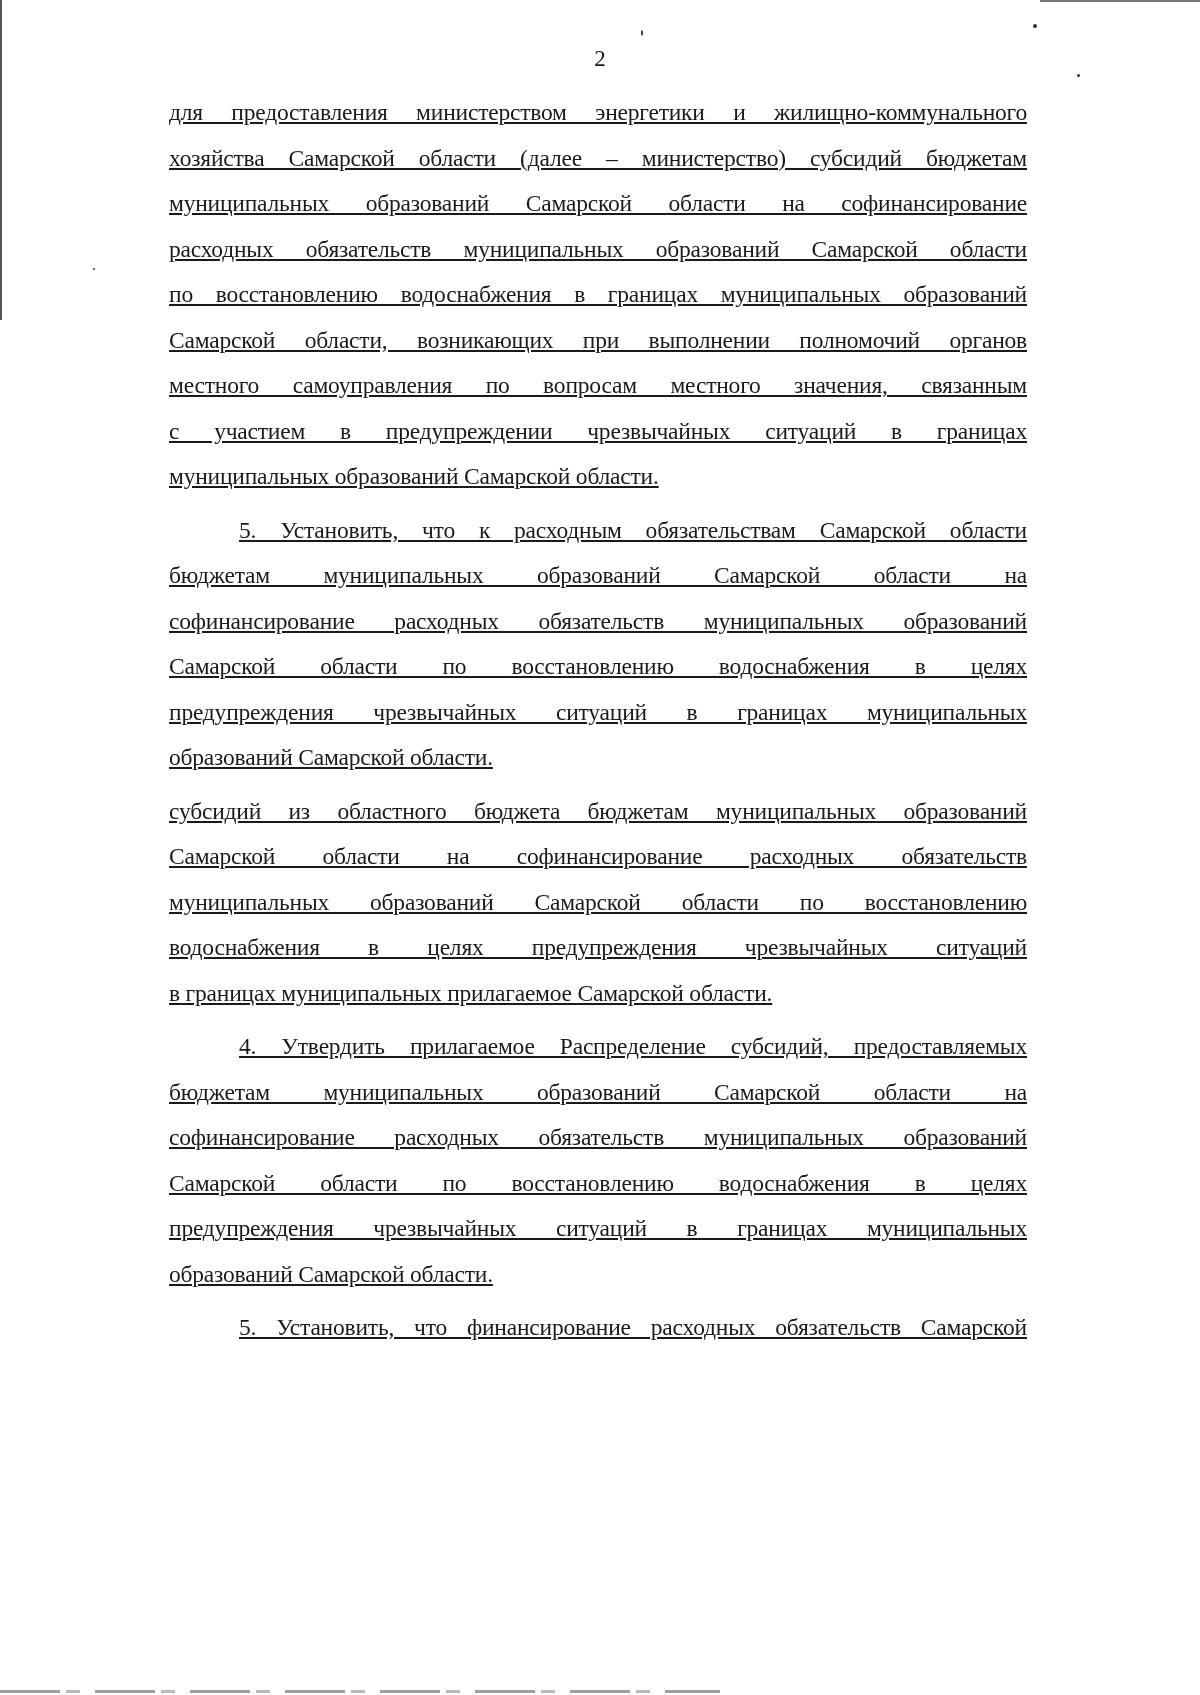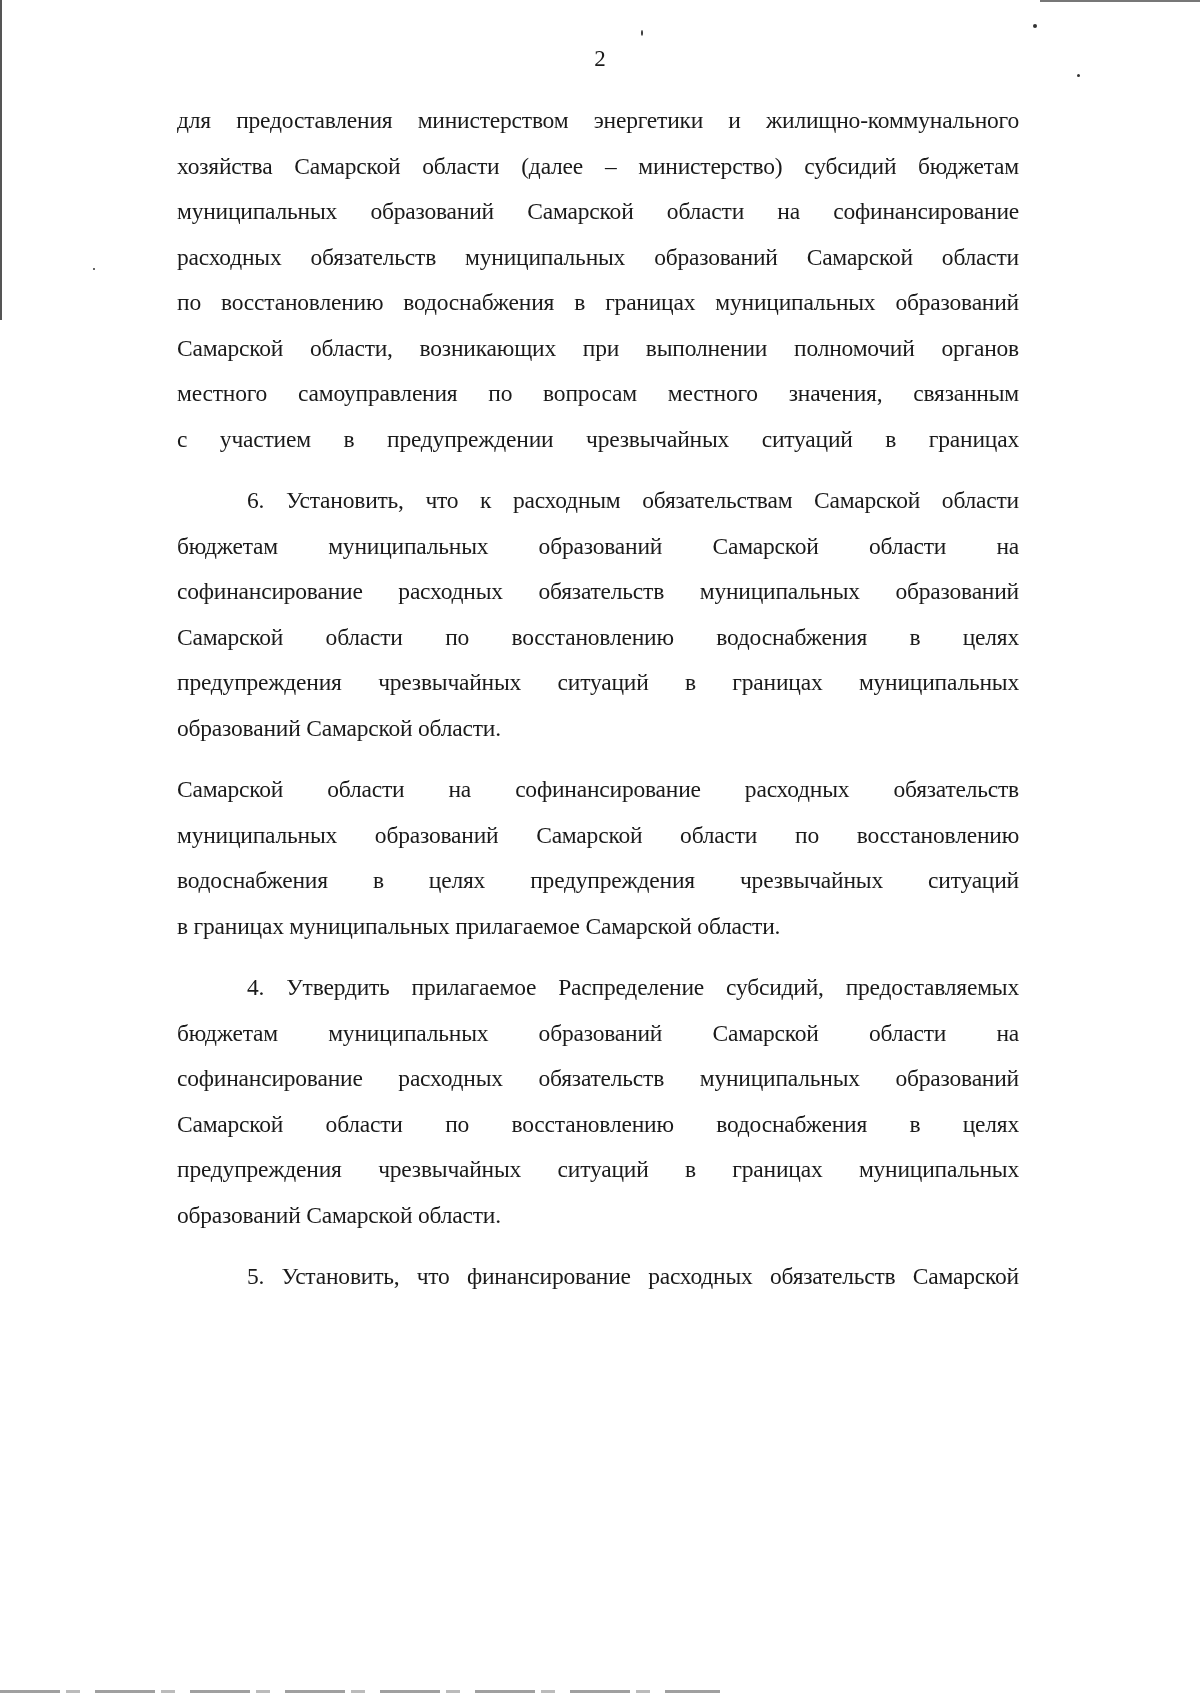--- a/index.html
+++ b/index.html
@@ -36,22 +36,23 @@
       position: absolute;
       left: 161px;
       top: 82px;
       width: 874px;
       font-size: 23.5px;
       line-height: 45.5px;
       text-align: justify;
       letter-spacing: -0.2px;
     }
     .para {
-      margin: 16px;
+      margin: 8px;
       text-align: justify;
+      text-decoration: underline;
     }
     .line {
       display: block;
       text-align: justify;
       text-align-last: justify;
       white-space: nowrap;
       height: 45.5px;
       overflow: visible;
     }
     .line.last {
@@ -108,32 +109,34 @@
 
     <div class="para">
       <span class="line">для предоставления министерством энергетики и жилищно-коммунального</span>
       <span class="line">хозяйства Самарской области (далее – министерство) субсидий бюджетам</span>
       <span class="line">муниципальных образований Самарской области на софинансирование</span>
       <span class="line">расходных обязательств муниципальных образований Самарской области</span>
       <span class="line">по восстановлению водоснабжения в границах муниципальных образований</span>
       <span class="line">Самарской области, возникающих при выполнении полномочий органов</span>
       <span class="line">местного самоуправления по вопросам местного значения, связанным</span>
       <span class="line">с участием в предупреждении чрезвычайных ситуаций в границах</span>
+      <span class="line last">муниципальных образований Самарской области.</span>
     </div>
 
     <div class="para">
-      <span class="line first-indent">6. Установить, что к расходным обязательствам Самарской области</span>
+      <span class="line first-indent">5. Установить, что к расходным обязательствам Самарской области</span>
       <span class="line">бюджетам муниципальных образований Самарской области на</span>
       <span class="line">софинансирование расходных обязательств муниципальных образований</span>
       <span class="line">Самарской области по восстановлению водоснабжения в целях</span>
       <span class="line">предупреждения чрезвычайных ситуаций в границах муниципальных</span>
       <span class="line last">образований Самарской области.</span>
     </div>
 
     <div class="para">
+      <span class="line">субсидий из областного бюджета бюджетам муниципальных образований</span>
       <span class="line">Самарской области на софинансирование расходных обязательств</span>
       <span class="line">муниципальных образований Самарской области по восстановлению</span>
       <span class="line">водоснабжения в целях предупреждения чрезвычайных ситуаций</span>
       <span class="line last">в границах муниципальных прилагаемое Самарской области.</span>
     </div>
 
     <div class="para">
       <span class="line first-indent">4. Утвердить прилагаемое Распределение субсидий, предоставляемых</span>
       <span class="line">бюджетам муниципальных образований Самарской области на</span>
       <span class="line">софинансирование расходных обязательств муниципальных образований</span>

